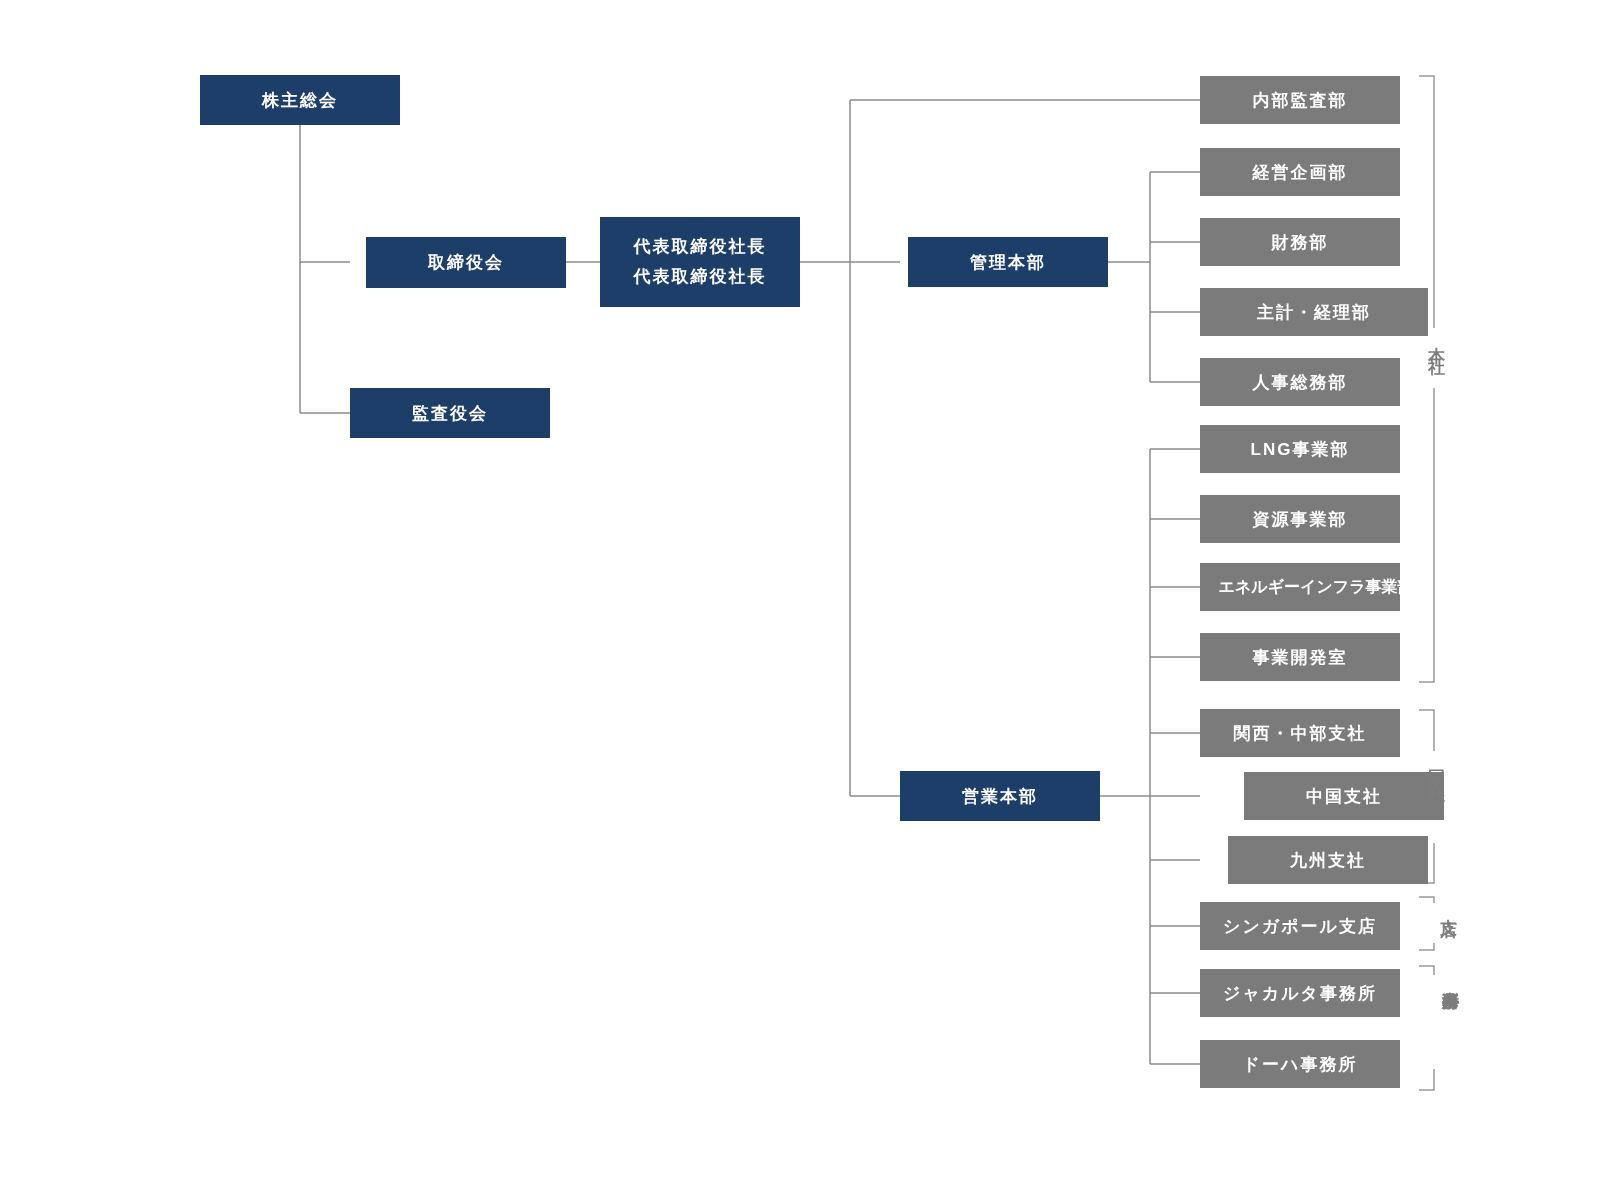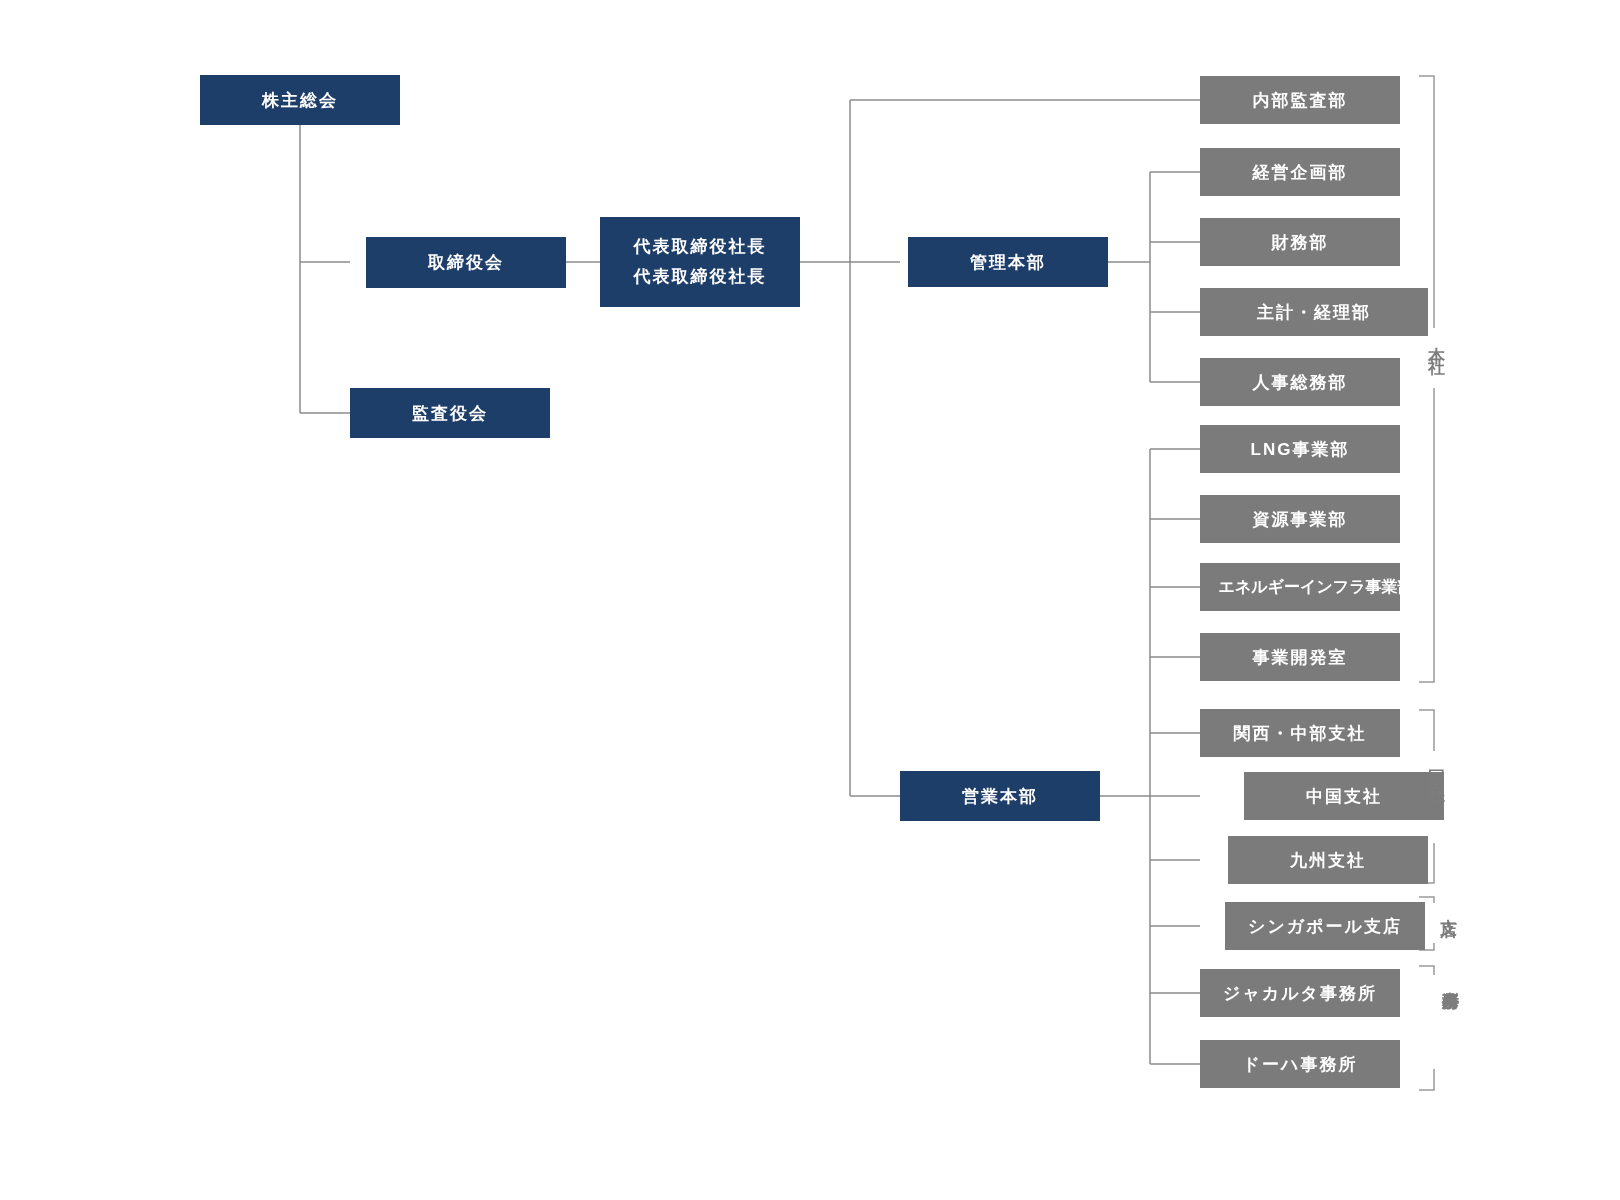--- a/index.html
+++ b/index.html
@@ -129,21 +129,21 @@
   </div>
   <div class="node gray" style="left:1200px; top:709px; width:200px; height:48px;">
     <span>関西・中部支社</span>
   </div>
   <div class="node gray" style="left:1200px; top:772px; width:200px; height:48px;margin-left:44px;">
     <span>中国支社</span>
   </div>
   <div class="node gray" style="left:1200px; top:836px; width:200px; height:48px;margin-left:28px;">
     <span>九州支社</span>
   </div>
-  <div class="node gray" style="left:1200px; top:902px; width:200px; height:48px;margin-left:25px;">
+  <div class="node gray" style="left:1200px; top:902px; width:200px; height:48px;">
     <span>シンガポール支店</span>
   </div>
   <div class="node gray" style="left:1200px; top:969px; width:200px; height:48px;">
     <span>ジャカルタ事務所</span>
   </div>
   <div class="node gray" style="left:1200px; top:1040px; width:200px; height:48px;">
     <span>ドーハ事務所</span>
   </div>
 
   <div class="vlabel ls11" style="left:1425px; top:333px;">本社</div>

